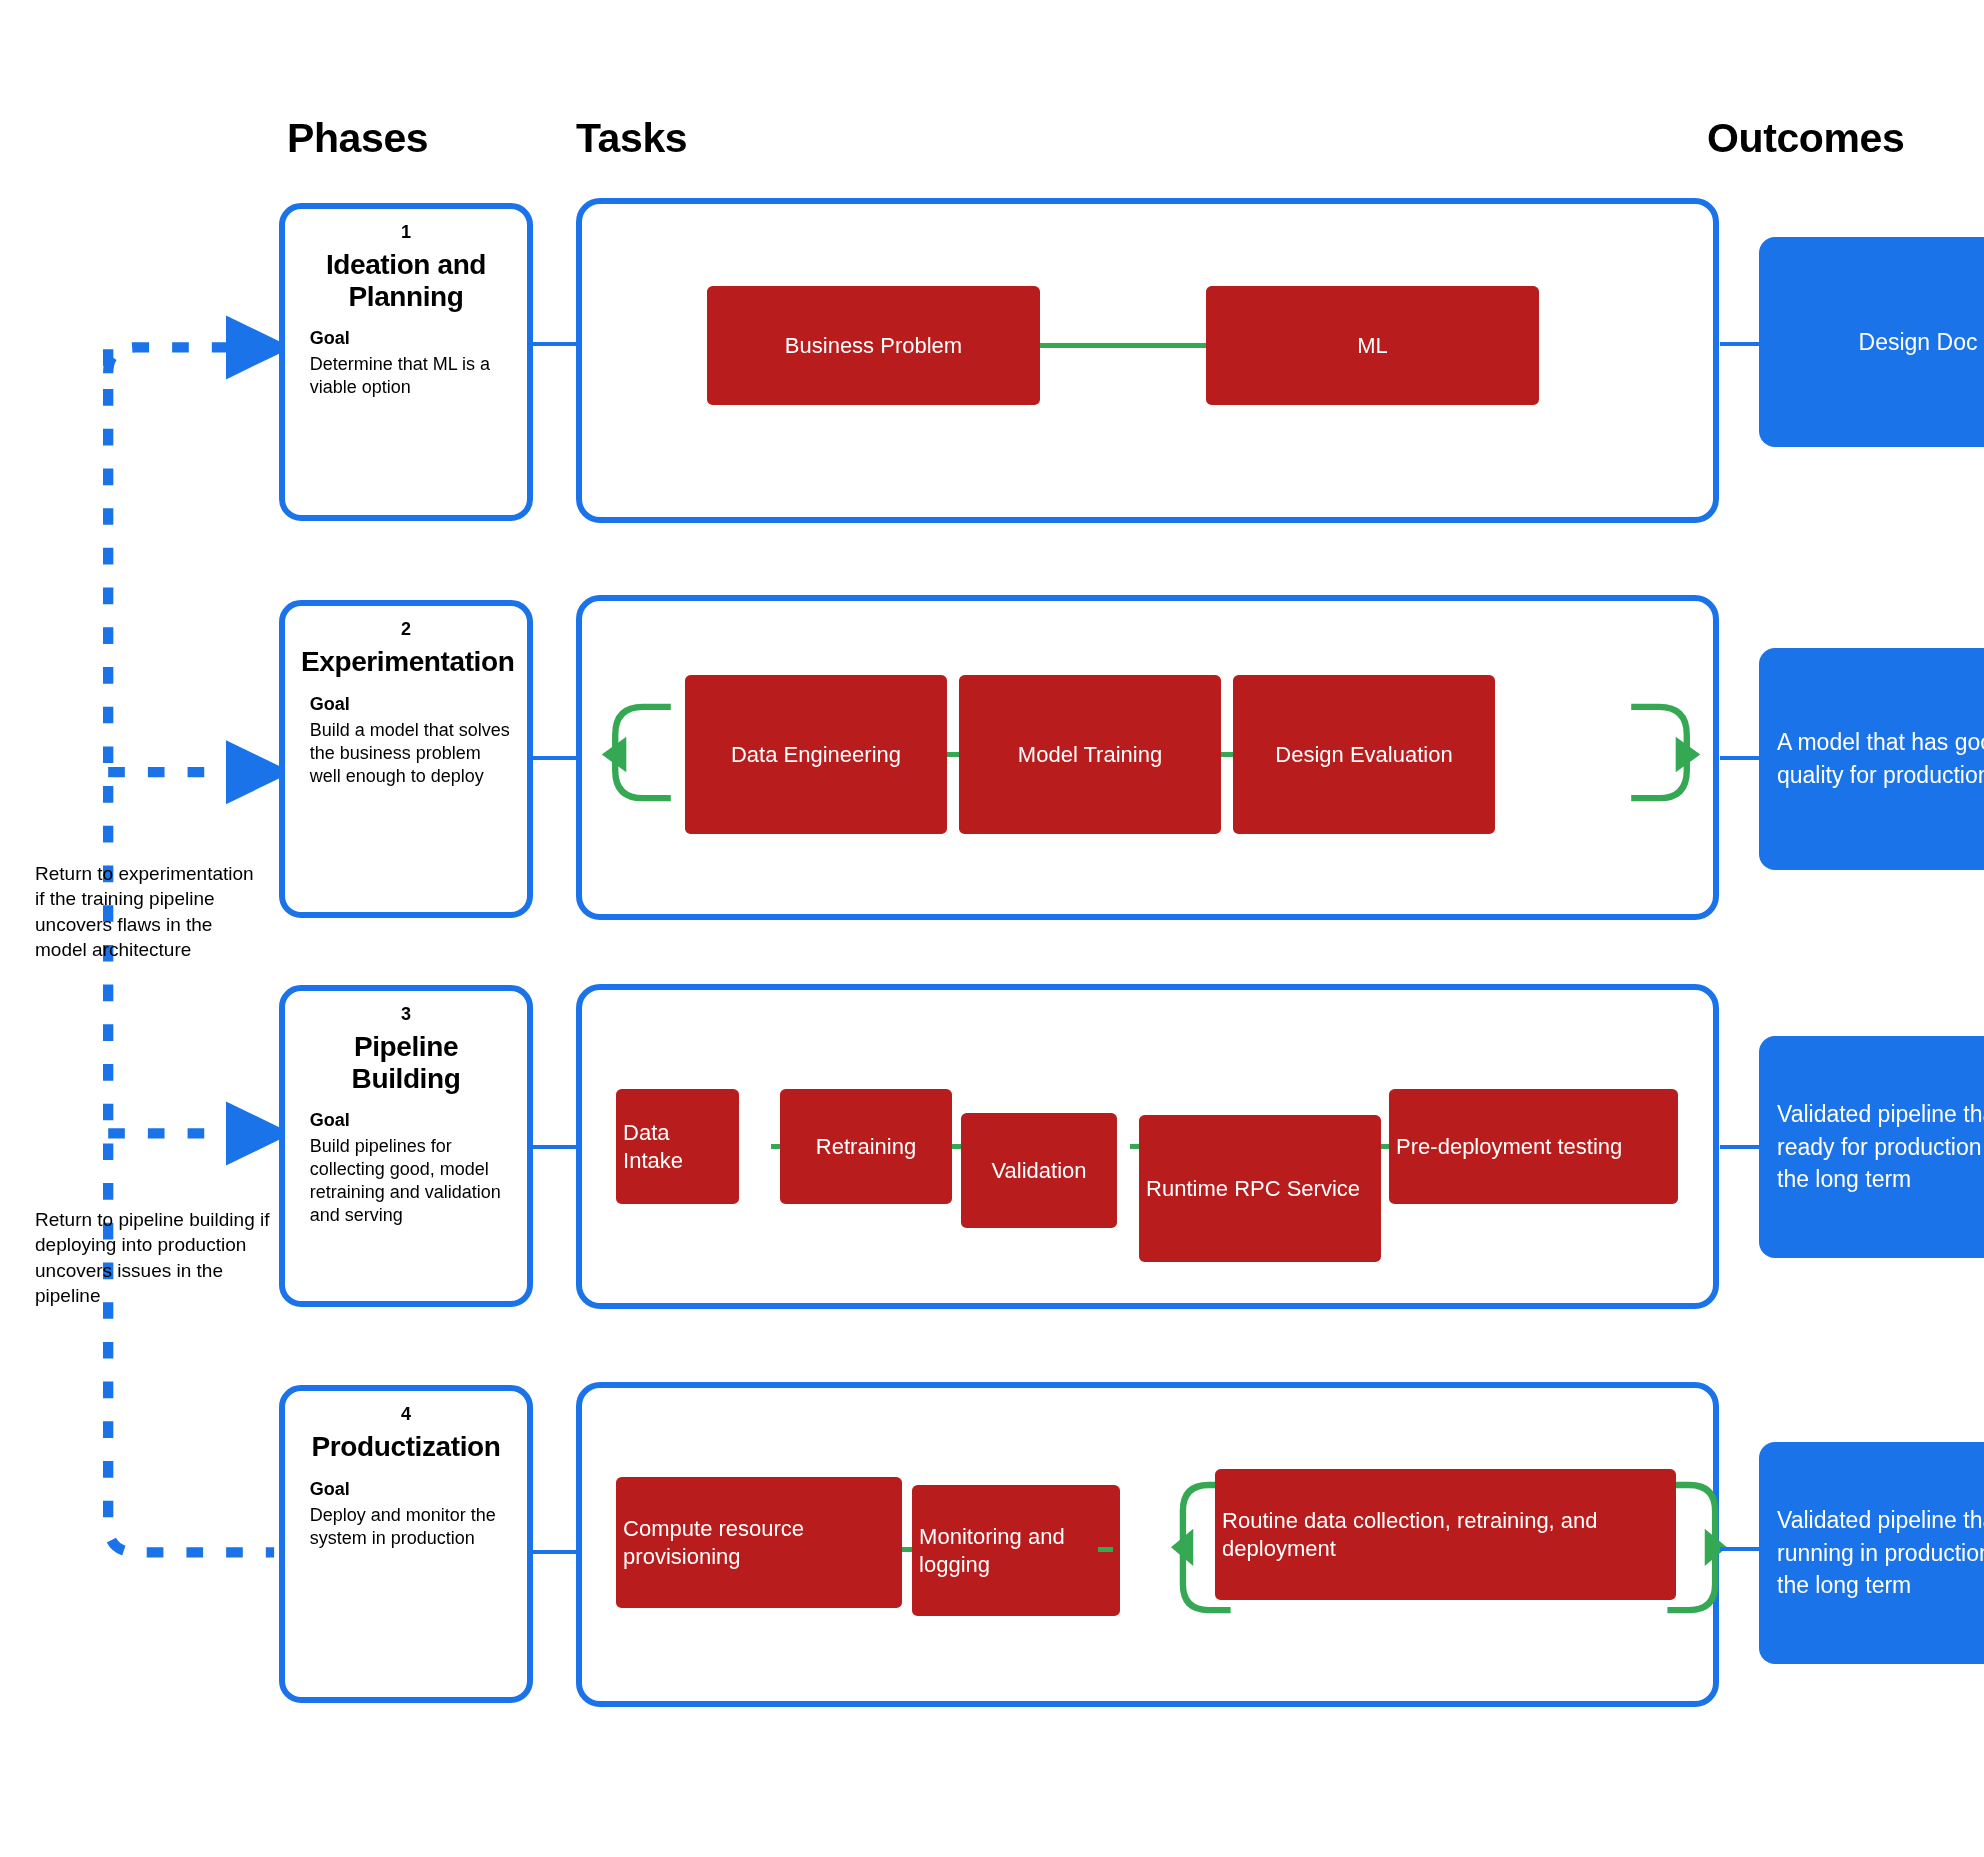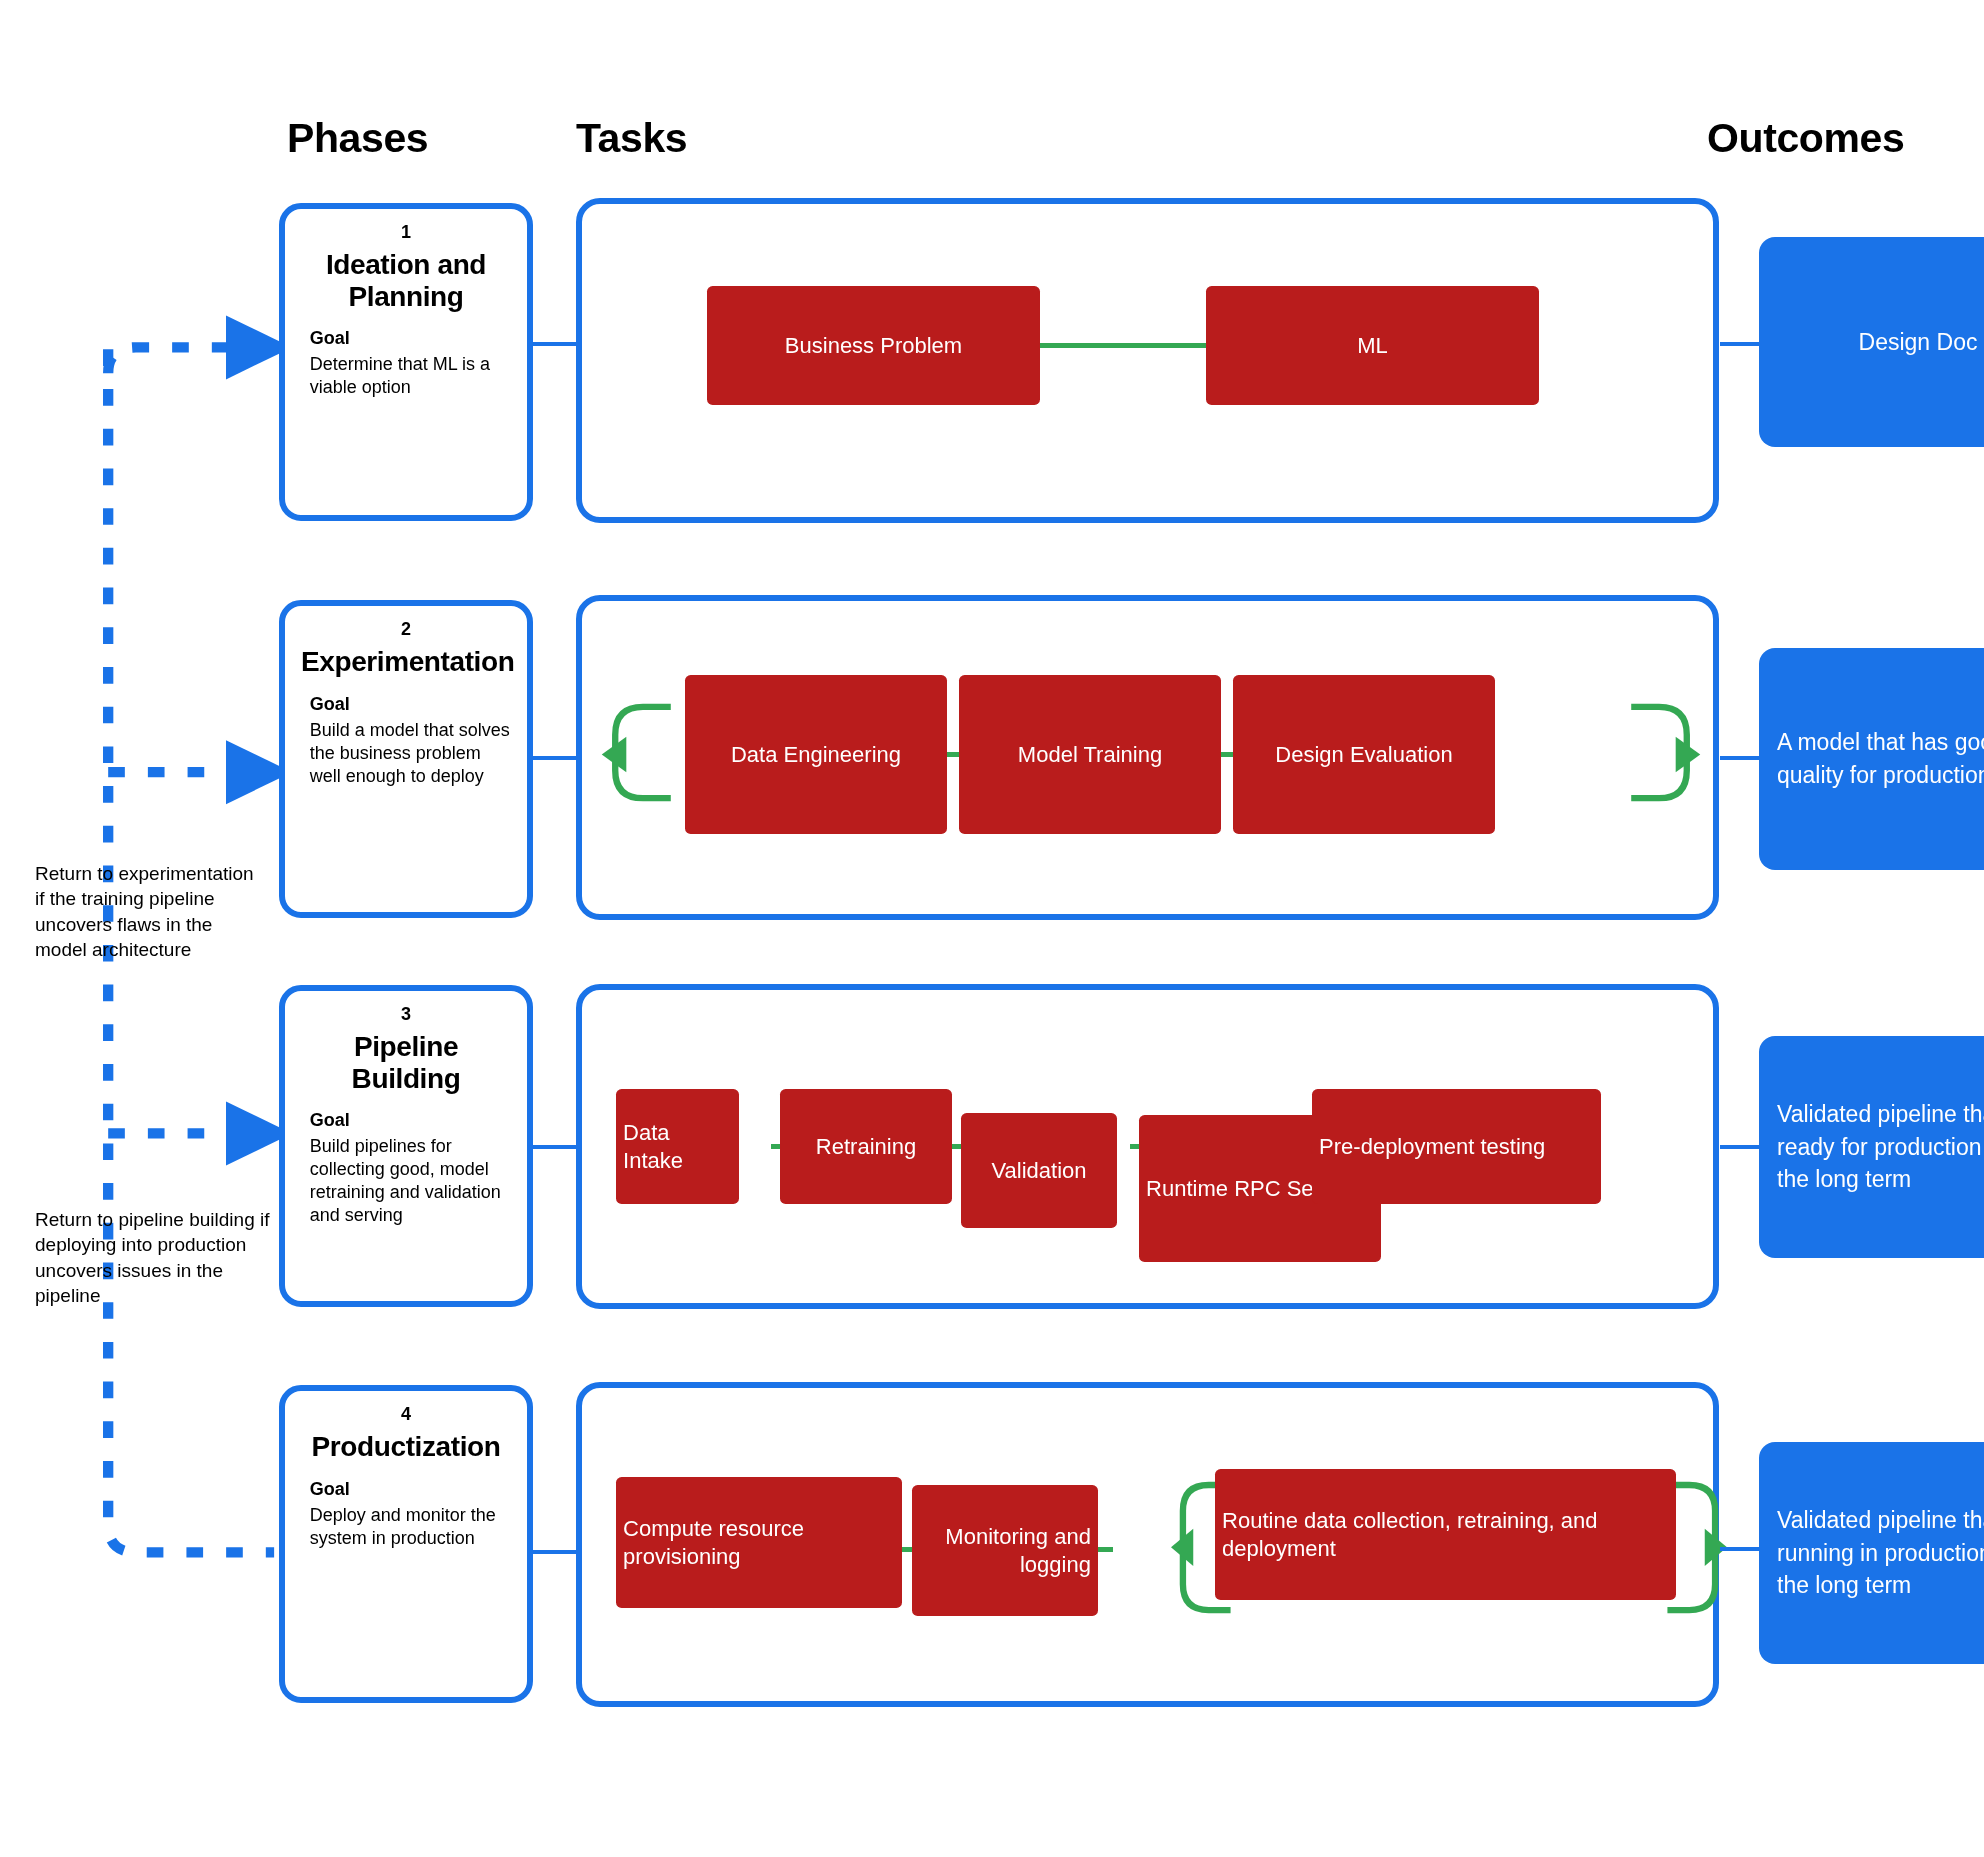--- a/index.html
+++ b/index.html
@@ -207,21 +207,21 @@
   <div class="task-container" style="left:576px; top:984px; width:1143px; height:325px;"></div>
 
   <div class="task-box left-align" style="left:616px; top:1089px; width:123px; height:115px;">Data Intake</div>
   <div class="conn-green" style="left:771px; top:1144px; width:8.7px;"></div>
   <div class="task-box" style="left:780px; top:1089px; width:172px; height:115px;">Retraining</div>
   <div class="conn-green" style="left:952px; top:1144px; width:8.7px;"></div>
   <div class="task-box" style="left:961px; top:1113px; width:156px; height:115px;">Validation</div>
   <div class="conn-green" style="left:1130px; top:1144px; width:8.7px;"></div>
   <div class="task-box left-align" style="left:1139px; top:1089px; width:242px; height:147px;margin-top:26px;">Runtime RPC Service</div>
   <div class="conn-green" style="left:1381px; top:1144px; width:8.7px;"></div>
-  <div class="task-box left-align" style="left:1312px; top:1089px; width:289px; height:115px;">Pre-deployment testing</div>
+  <div class="task-box left-align" style="left:1389px; top:1089px; width:289px; height:115px;">Pre-deployment testing</div>
 
   <div class="conn-h" style="left:1720px; top:1145px; width:48px;"></div>
   <div class="outcome-box" style="left:1759px; top:1036px; width:318px; height:222px;">Validated pipeline that's ready for production over the long term</div>
 
   <div class="phase-card" style="left:279px; top:1385px; width:254px; height:318px;">
     <div class="phase-num">4</div>
     <div class="phase-title">Productization</div>
     <div class="goal-block">
       <div class="goal-label">Goal</div>
       <div class="goal-text">Deploy and monitor the system in production</div>
@@ -233,21 +233,21 @@
 
   <svg style="position:absolute; left:1171px; top:1469px; width:556px; height:159px;" viewBox="0 0 1400 400">
     <path d="M150,40 L95,40 Q30,40 30,105 L30,290 Q30,355 95,355 L150,355" fill="none" stroke="#34a853" stroke-width="16"></path>
     <path d="M56,150 L0,197 L56,244 Z" fill="#34a853"></path>
     <path d="M1250,40 L1305,40 Q1370,40 1370,105 L1370,290 Q1370,355 1305,355 L1250,355" fill="none" stroke="#34a853" stroke-width="16"></path>
     <path d="M1344,150 L1400,197 L1344,244 Z" fill="#34a853"></path>
   </svg>
 
   <div class="task-box left-align" style="left:616px; top:1477px; width:286px; height:131px;">Compute  resource provisioning</div>
   <div class="conn-green" style="left:902px; top:1547px; width:10.3px;"></div>
-  <div class="task-box left-align" style="left:912px; top:1485px; width:186px; height:131px;text-align:right;">Monitoring and logging</div>
+  <div class="task-box left-align" style="left:912px; top:1485px; width:208px; height:131px;">Monitoring and logging</div>
   <div class="conn-green" style="left:1098px; top:1547px; width:15px;"></div>
   <div class="task-box left-align" style="left:1215px; top:1469px; width:461px; height:131px;">Routine data collection, retraining, and deployment</div>
 
   <div class="conn-h" style="left:1720px; top:1547px; width:48px;"></div>
   <div class="outcome-box" style="left:1759px; top:1442px; width:318px; height:222px;">Validated pipeline that's running in production over the long term</div>
 
   <div class="ret-text" style="left:35px; top:861px; width:230px;">Return to experimentation if the training pipeline uncovers flaws in the model architecture</div>
   <div class="ret-text" style="left:35px; top:1207px; width:238px;">Return to pipeline building if deploying into production uncovers issues in the pipeline</div>
 
 </div>

